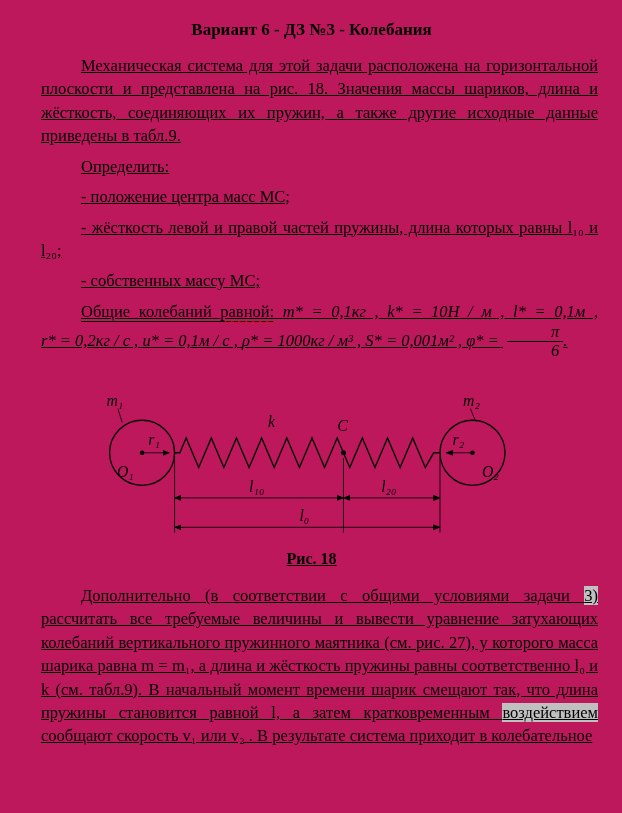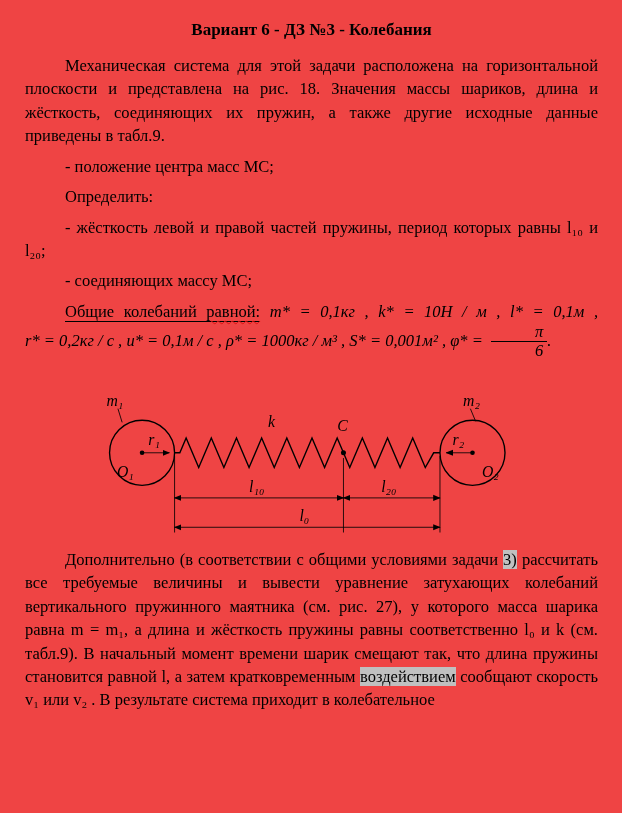--- a/index.html
+++ b/index.html
@@ -1,25 +1,25 @@
 <!DOCTYPE html>
 <html><head>
 <meta charset="utf-8">
 <style>
   html,body{margin:0;padding:0;background:#fff;}
   .page{
     width:622px;height:813px;box-sizing:border-box;
-    padding:18px 24px 0 25px;overflow:hidden;background:#ef4444;color:#000;
+    padding:18px 24px 0 25px;overflow:hidden;background:#be185d;color:#000;
     font-family:"Liberation Serif","DejaVu Serif",serif;font-size:16.5px;
   }
   .title{
     text-align:center;font-weight:bold;font-size:17px;margin:2px 0 14px 0;
   }
   p{
-    margin:0 0 7px 0;text-align:justify;text-indent:40px;line-height:1.42;
+    margin:0 0 7px 16px;text-align:justify;text-indent:40px;line-height:1.42;text-decoration:underline;
   }
   .math{font-style:italic;white-space:nowrap;}
   .u{border-bottom:1px solid #000;}
   .squiggle{
     text-decoration-line:underline;text-decoration-style:wavy;
     text-decoration-color:#e01010;text-decoration-thickness:1px;
     text-underline-offset:3px;
   }
   .frac{
     display:inline-block;vertical-align:-0.55em;text-align:center;
@@ -42,25 +42,25 @@
 </style>
 </head>
 <body>
 
 <div class="page">
 
   <div class="title">Вариант 6 - ДЗ №3 - Колебания</div>
 
   <p>Механическая система для этой задачи расположена на горизонтальной плоскости и представлена на рис. 18. Значения массы шариков, длина и жёсткость, соединяющих их пружин, а также другие исходные данные приведены в табл.9.</p>
 
+  <p>Определить:</p>
+
   <p>- положение центра масс МС;</p>
-
-  <p>Определить:</p>
-  <p>- жёсткость левой и правой частей пружины, период которых равны l₁₀ и l₂₀;</p>
-  <p>- соединяющих массу МС;</p>
+  <p>- жёсткость левой и правой частей пружины, длина которых равны l₁₀ и l₂₀;</p>
+  <p>- собственных массу МС;</p>
 
 
   <p>
     <span class="u"><span>Общие колебаний </span><span class="squiggle">равной:</span></span>
     <span class="math">m* = 0,1кг ,</span>
     <span class="math">k* = 10Н / м ,</span>
     <span class="math">l* = 0,1м ,</span>
     <span class="math">r* = 0,2кг / с ,</span>
     <span class="math">u* = 0,1м / с ,</span>
     <span class="math">ρ* = 1000кг / м³ ,</span>
@@ -104,17 +104,18 @@
       <text class="lbl" x="158" y="32">k</text>
       <text class="lbl" x="224" y="36">C</text>
       <text class="lbl" x="14" y="80">O₁</text>
       <text class="lbl" x="362" y="80">O₂</text>
       <text class="lbl" x="44" y="50">r₁</text>
       <text class="lbl" x="334" y="50">r₂</text>
       <text class="lbl" x="140" y="94">l₁₀</text>
       <text class="lbl" x="266" y="94">l₂₀</text>
       <text class="lbl" x="188" y="122">l₀</text>
     </svg>
+    <div class="caption">Рис. 18</div>
   </div>
 
   <p><span>Дополнительно (в соответствии с общими условиями задачи </span><span class="hl">3)</span><span> рассчитать все требуемые величины и вывести уравнение затухающих колебаний вертикального пружинного маятника (см. рис. 27), у которого масса шарика равна m = m₁, а длина и жёсткость пружины равны соответственно l₀ и k (см. табл.9). В начальный момент времени шарик смещают так, что длина пружины становится равной l, а затем кратковременным </span><span class="hl">воздействием</span><span> сообщают скорость v₁ или v₂ . В результате система приходит в колебательное</span></p>
 
 </div>
 
 </body></html>

